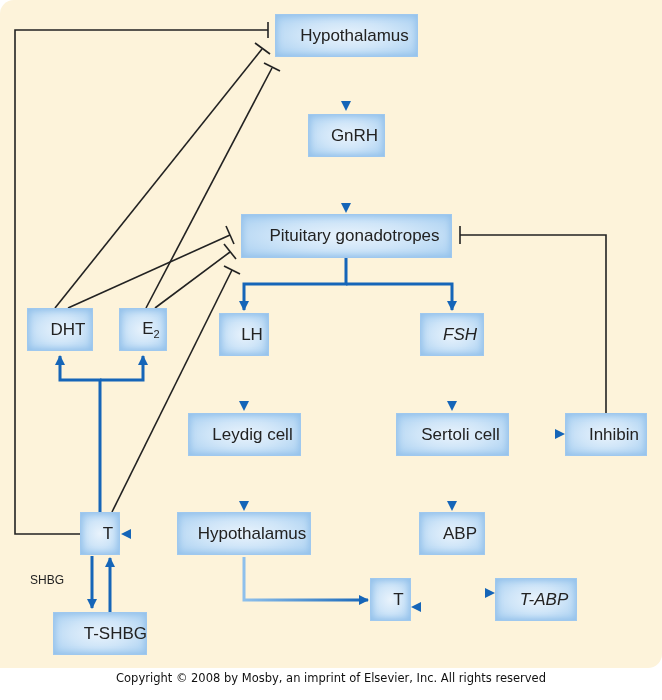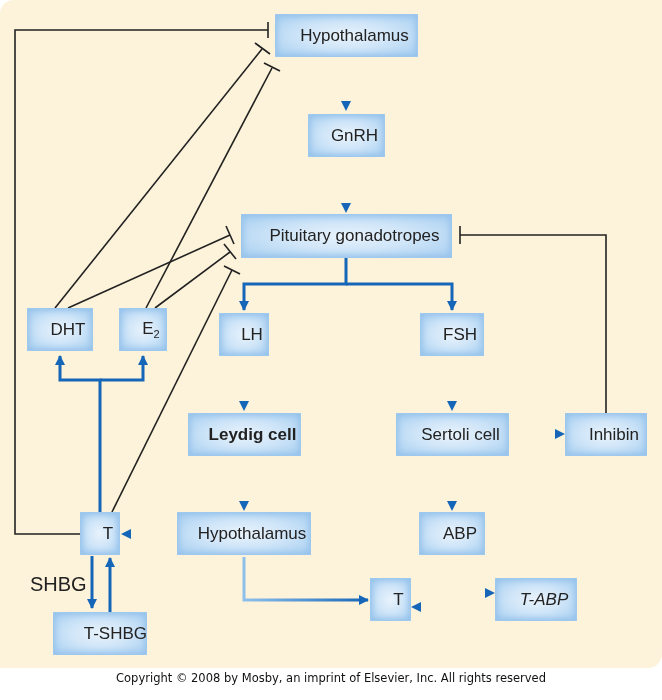--- a/index.html
+++ b/index.html
@@ -9,21 +9,21 @@
     .node {
       position: absolute; box-sizing: border-box;
       display: flex; align-items: center; justify-content: center;
       color: #222; font-size: 17px;
       background: radial-gradient(ellipse at center, #e9f3fc 0%, #cfe5f8 45%, #a4cdf0 100%);
       box-shadow: inset 0 0 0 1px #9fc8ee, inset 0 0 6px 2px #93c0ea;
       white-space: nowrap;
       padding-left: 16px;
     }
     .sub { font-size: 11px; vertical-align: -4px; }
-    .label { position: absolute; font-size: 20px; color: #222; }
+    .label { position: absolute; font-size: 12px; color: #222; }
     .footer { position: absolute; left: 0; width: 662px; text-align: center; font-family: "DejaVu Sans", sans-serif; font-size: 11.5px; color: #111; line-height: 14px; }
   </style>
 </head>
 <body>
 
 <div class="panel"></div>
 
 <svg class="wires" viewBox="0 0 662 668">
   <defs>
     <marker id="ah" markerWidth="10" markerHeight="10" refX="9" refY="5" orient="auto" markerUnits="userSpaceOnUse">
@@ -101,25 +101,25 @@
 <div class="node" style="left:27px;top:308px;width:66px;height:43px;">
     <span>DHT</span>
   </div>
 <div class="node" style="left:119px;top:308px;width:48px;height:43px;">
     <span><span>E</span><span class="sub">2</span></span>
   </div>
 
 <div class="node" style="left:219px;top:313px;width:50px;height:43px;">
     <span>LH</span>
   </div>
-<div class="node" style="left:420px;top:313px;width:64px;height:43px;">
+<div class="node" style="left:420px;top:313px;width:64px;height:43px;font-style:italic;">
     <span>FSH</span>
   </div>
 
-<div class="node" style="left:188px;top:413px;width:113px;height:43px;font-weight:bold;">
+<div class="node" style="left:188px;top:413px;width:113px;height:43px;">
     <span>Leydig cell</span>
   </div>
 <div class="node" style="left:396px;top:413px;width:113px;height:43px;">
     <span>Sertoli cell</span>
   </div>
 <div class="node" style="left:565px;top:413px;width:82px;height:43px;">
     <span>Inhibin</span>
   </div>
 
 <div class="node" style="left:80px;top:512px;width:40px;height:43px;">

